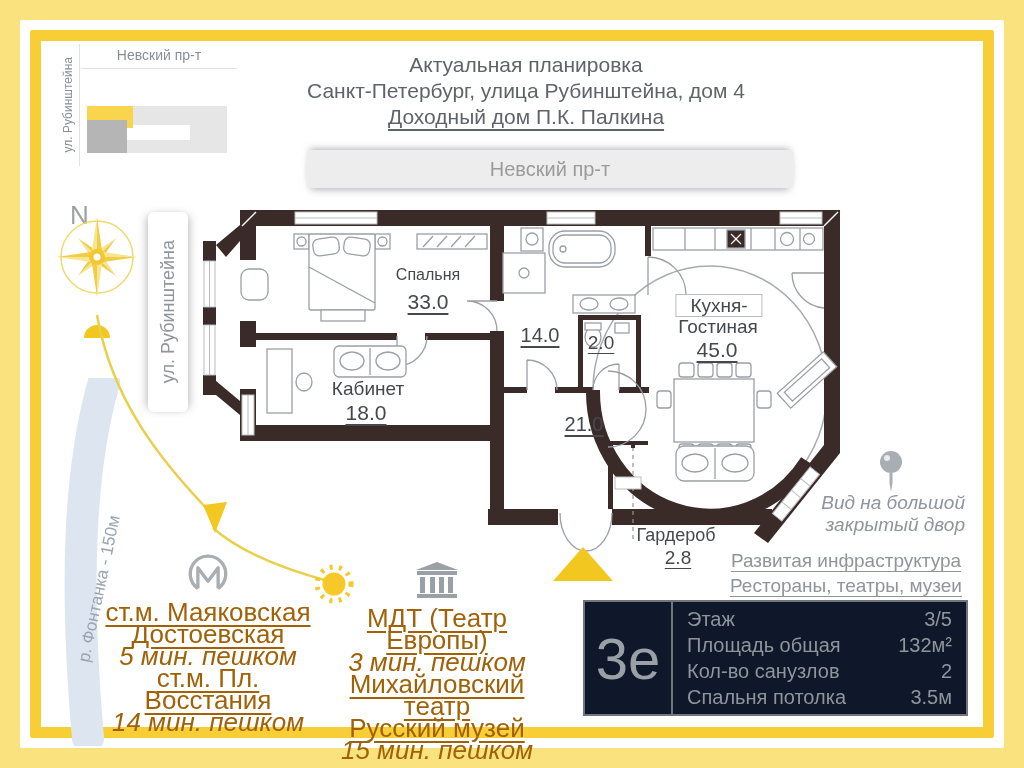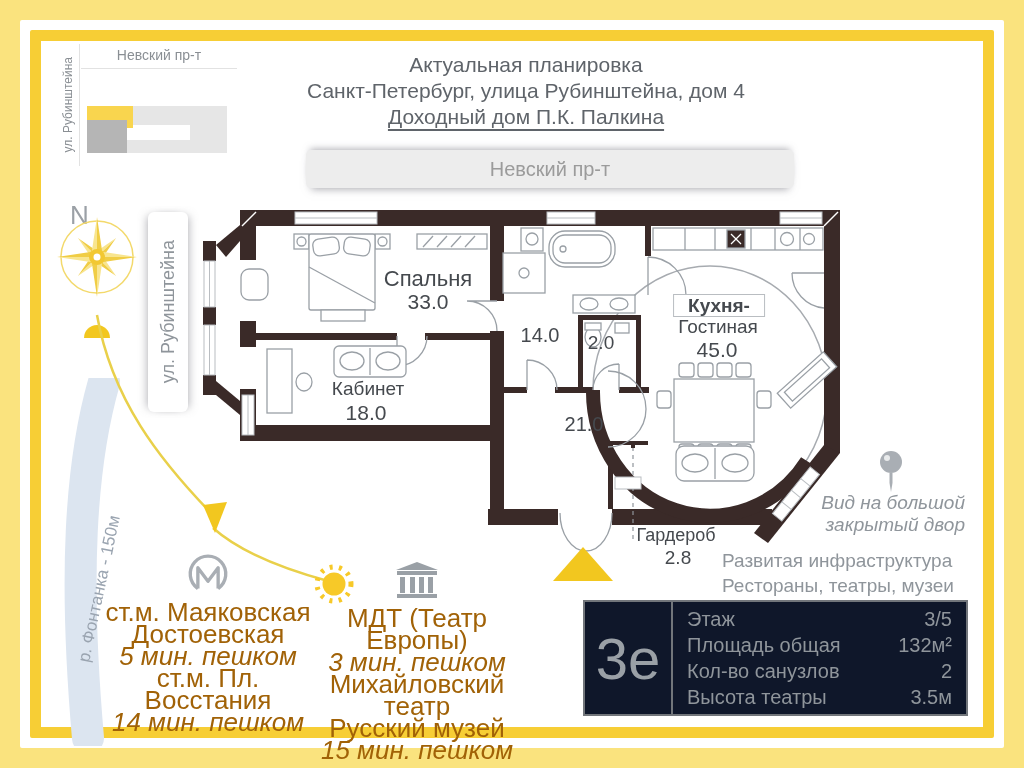--- a/index.html
+++ b/index.html
@@ -29,30 +29,30 @@
   .mm-building { position:absolute; left:30px; top:62px; width:140px; height:47px; background:#E6E6E6; }
   .mm-yellow { position:absolute; left:0; top:0; width:46px; height:16px; background:#F9D54E; }
   .mm-yellow-tab { position:absolute; left:24px; top:16px; width:22px; height:6px; background:#F9D54E; }
   .mm-gray { position:absolute; left:0; top:14px; width:40px; height:33px; background:#B5B5B5; }
   .mm-court { position:absolute; left:37px; top:19px; width:66px; height:15px; background:#ffffff; }
 
   .north-label { position:absolute; left:70px; top:200px; font-size:26px; color:#9BA0A6; }
 
   
   .plabel { position:absolute; transform:translateX(-50%); color:#45494E; white-space:nowrap; }
-  .u { text-underline-offset:4px; }
+  .u { text-decoration:underline; text-underline-offset:4px; }
   .it { font-style:italic; }
-  .kitchen-box { border:1px solid #B9BDC1; padding:0 14px;font-weight:bold; }
+  .kitchen-box { border:1px solid #B9BDC1; padding:0 14px; }
 
   
   .poi { position:absolute; transform:translateX(-50%); text-align:center; color:#a16207; font-size:26px; line-height:22px; }
   .poi svg { display:block; margin:0 auto 5px auto; }
 
   .view-note { position:absolute; left:793px; top:492px; width:172px; text-align:right; color:#8F959B; font-size:19px; line-height:22px; font-style:italic; }
-  .infra { position:absolute; left:722px; top:548px; width:248px; text-align:left; color:#8F959B; font-size:19px; line-height:25px; }
+  .infra { position:absolute; left:722px; top:548px; width:248px; text-align:center; color:#8F959B; font-size:19px; line-height:25px; }
 
   
   .info-table { position:absolute; left:583px; top:600px; width:381px; height:112px; border:2px solid #72767B; display:flex; background:#0f172a; }
   .info-code { width:86px; border-right:2px solid #72767B; display:flex; align-items:center; justify-content:center; font-size:58px; color:#9AA0A6; }
   .info-rows { flex:1; display:flex; flex-direction:column; justify-content:center; padding:4px 14px; }
   .info-row { display:flex; justify-content:space-between; font-size:20px; line-height:26px; color:#8F959B; }
 
   .river-label { position:absolute; left:84px; top:652px; transform:rotate(-78deg); transform-origin:0 50%; font-size:17px; color:#9AA4B0; white-space:nowrap; }
 </style>
 </head>
@@ -303,21 +303,21 @@
       <ellipse cx="500" cy="268" rx="13" ry="9"></ellipse>
         <ellipse cx="540" cy="268" rx="13" ry="9"></ellipse>
     </g>
 
     <g transform="translate(612,185) rotate(48)" fill="#fff" stroke="#9AA0A6" stroke-width="1.3">
       <rect x="-10" y="-31" width="20" height="62"></rect>
       <rect x="-6" y="-25" width="12" height="50"></rect>
     </g>
   </svg>
 
-  <div class="plabel" style="left:428px;top:266px;font-size:22px">Спальня</div>
+  <div class="plabel" style="left:428px;top:266px;font-size:16px">Спальня</div>
   <div class="plabel u" style="left:428px;top:290px;font-size:21px">33.0</div>
   <div class="plabel" style="left:368px;top:378px;font-size:19px">Кабинет</div>
   <div class="plabel u" style="left:366px;top:401px;font-size:21px">18.0</div>
   <div class="plabel u" style="left:540px;top:324px;font-size:20px">14.0</div>
   <div class="plabel u" style="left:601px;top:332px;font-size:19px">2.0</div>
   <div class="plabel" style="left:719px;top:295px;font-size:19px"><span class="kitchen-box">Кухня-</span></div>
   <div class="plabel" style="left:718px;top:316px;font-size:19px">Гостиная</div>
   <div class="plabel u" style="left:717px;top:338px;font-size:21px">45.0</div>
   <div class="plabel u" style="left:584px;top:413px;font-size:20px">21.0</div>
   <div class="plabel" style="left:676px;top:525px;font-size:18px">Гардероб</div>
@@ -333,21 +333,21 @@
       <path d="M 12.3 33.9 A 17 17 0 1 1 31.7 33.9" fill="none" stroke="#A9AEB4" stroke-width="3.2"></path>
       <path d="M 12.3 33.9 L 12.3 14 L 22 27 L 31.7 14 L 31.7 33.9" fill="none" stroke="#A9AEB4" stroke-width="3.2" stroke-linejoin="round"></path>
     </svg>
     <div class="u">ст.м. Маяковская</div>
     <div class="u">Достоевская</div>
     <div class="it">5 мин. пешком</div>
     <div class="u">ст.м. Пл. Восстания</div>
     <div class="it">14 мин. пешком</div>
   </div>
 
-  <div class="poi" style="left:417px;top:562px;width:232px">
+  <div class="poi" style="left:437px;top:562px;width:232px">
     <svg width="46" height="40" viewBox="0 0 46 40" fill="#9AA0A6">
       <polygon points="23,0 44,8 2,8"></polygon>
       <rect x="3" y="9" width="40" height="4"></rect>
       <rect x="6" y="15" width="5" height="16"></rect>
         <rect x="16" y="15" width="5" height="16"></rect>
       <rect x="25" y="15" width="5" height="16"></rect>
         <rect x="34" y="15" width="5" height="16"></rect>
       <rect x="3" y="32" width="40" height="4"></rect>
     </svg>
     <div class="u">МДТ (Театр Европы)</div>
@@ -382,18 +382,18 @@
       </div>
       <div class="info-row">
         <span>Площадь общая</span>
         <span>132м²</span>
       </div>
       <div class="info-row">
         <span>Кол-во санузлов</span>
         <span>2</span>
       </div>
       <div class="info-row">
-        <span>Высота театры</span>
+        <span>Спальня потолка</span>
         <span>3.5м</span>
       </div>
     </div>
   </div>
 </div>
 
 </body></html>

